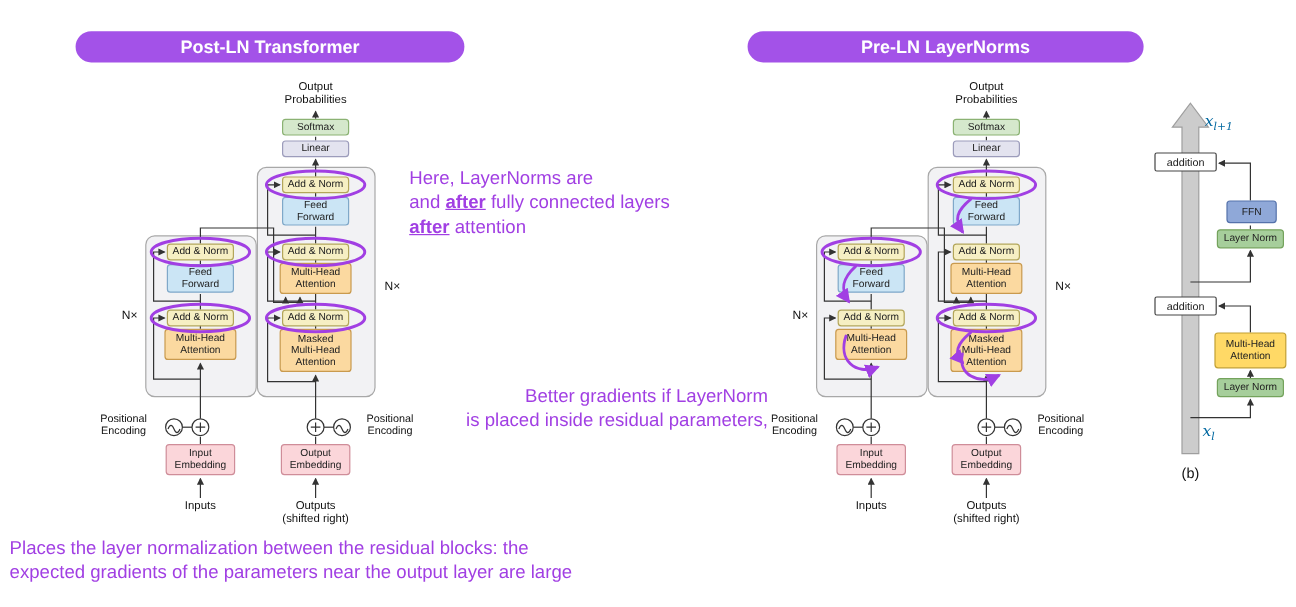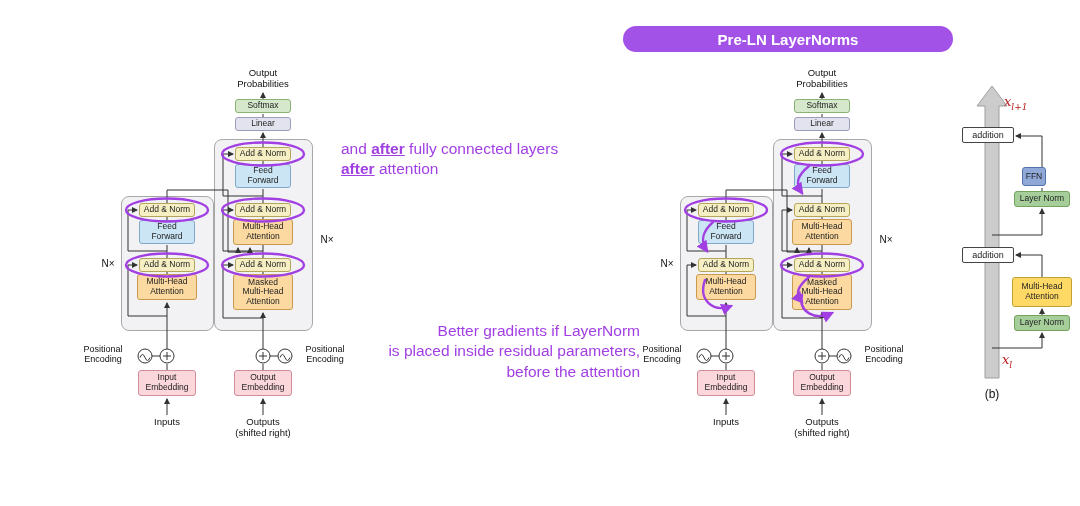--- a/index.html
+++ b/index.html
@@ -23,28 +23,29 @@
   svg.overlay{z-index:6}
   .ln path{stroke:#333;fill:none;stroke-width:1}
   .ln circle{stroke:#333;fill:#fff;stroke-width:1}
   .pel{stroke:var(--purple,#A13FE3);stroke-width:2.4;fill:none;stroke-linecap:round}
   .purple-note{position:absolute;color:var(--purple,#A13FE3);font-size:15.5px;line-height:1.32;z-index:5}
   .bu{font-weight:bold;text-decoration:underline}
   .addition{background:#fff;border-color:#444;font-size:9px;border-radius:2px}
   .ffn{background:var(--ffn-blue,#8FA8D8);border-color:#5572ab}
   .lnorm{background:var(--ln-green,#A6CE9B);border-color:#74a35c;font-size:8.5px}
   .mha-y{background:var(--mha-yellow,#FFD966);border-color:#c2a033}
-  .mathlbl{position:absolute;font-family:"DejaVu Serif","Liberation Serif",serif;font-style:italic;font-size:13px;color:#b91c1c;z-index:3}
+  .mathlbl{position:absolute;font-family:"DejaVu Serif","Liberation Serif",serif;font-style:italic;font-size:13px;color:#0369a1;z-index:3}
   .mathlbl sub{font-size:9px}
 </style>
 </head>
 <body>
 
 <div id="canvas">
 
+  <div class="pill" style="left:63px;top:26px;width:324px">Post-LN Transformer</div>
   <div class="pill" style="left:623px;top:26px;width:330px">Pre-LN LayerNorms</div>
 
   <svg class="layer" width="1080" height="506">
     <defs>
       <marker id="arr" markerWidth="6" markerHeight="6" refX="5" refY="3" orient="auto">
         <path d="M0,0 L6,3 L0,6 z" fill="#333"></path>
       </marker>
       <marker id="parr" markerWidth="5" markerHeight="5" refX="4" refY="2.5" orient="auto">
         <path d="M0,0 L5,2.5 L0,5 z" style="fill:var(--purple,#A13FE3)"></path>
       </marker>
@@ -184,41 +185,45 @@
     <div class="box emb" style="left:234px;top:370px;width:58px;height:26px">Output
 Embedding</div>
     <div class="lbl" style="left:137px;top:417px;width:60px">Inputs</div>
     <div class="lbl" style="left:227px;top:417px;width:72px">Outputs
 (shifted right)</div>
   </div>
 
   <div class="fig" style="left:0px">
     <div class="mathlbl" style="left:1004px;top:94px"><span>x</span><sub>l+1</sub></div>
     <div class="box addition" style="left:962px;top:127px;width:52px;height:16px">addition</div>
-    <div class="box ffn" style="left:1022px;top:167px;width:24px;height:19px">FFN</div>
+    <div class="box ffn" style="left:1022px;top:167px;width:42px;height:19px">FFN</div>
     <div class="box lnorm" style="left:1014px;top:191px;width:56px;height:16px">Layer Norm</div>
     <div class="box addition" style="left:962px;top:247px;width:52px;height:16px">addition</div>
     <div class="box mha-y" style="left:1012px;top:277px;width:60px;height:30px">Multi-Head
 Attention</div>
     <div class="box lnorm" style="left:1014px;top:315px;width:56px;height:16px">Layer Norm</div>
     <div class="mathlbl" style="left:1002px;top:352px"><span>x</span><sub>l</sub></div>
     <div class="lbl" style="left:975px;top:388px;width:34px;font-size:12px">(b)</div>
   </div>
 
   <div class="purple-note" style="left:341px;top:139px">
+    <div>Here, LayerNorms are</div>
     <div><span>and </span><span class="bu">after</span><span> fully connected layers</span></div>
     <div><span class="bu">after</span><span> attention</span></div>
   </div>
 
   <div class="purple-note" style="left:340px;top:321px;width:300px;text-align:right">
     <div>Better gradients if LayerNorm</div>
     <div>is placed inside residual parameters,</div>
-    <div>before the attention</div>
-  </div>
-
+  </div>
+
+  <div class="purple-note" style="left:8px;top:448px">
+    <div>Places the layer normalization between the residual blocks: the</div>
+    <div>expected gradients of the parameters near the output layer are large</div>
+  </div>
 
   <svg class="layer overlay" width="1080" height="506">
     <g>
       <ellipse class="pel" cx="263" cy="154" rx="41" ry="11.5"></ellipse>
       <ellipse class="pel" cx="263" cy="210" rx="41" ry="11.5"></ellipse>
       <ellipse class="pel" cx="263" cy="265" rx="41" ry="11.5"></ellipse>
       <ellipse class="pel" cx="167" cy="210" rx="41" ry="11.5"></ellipse>
       <ellipse class="pel" cx="167" cy="265" rx="41" ry="11.5"></ellipse>
     </g>
     <g transform="translate(559,0)">

